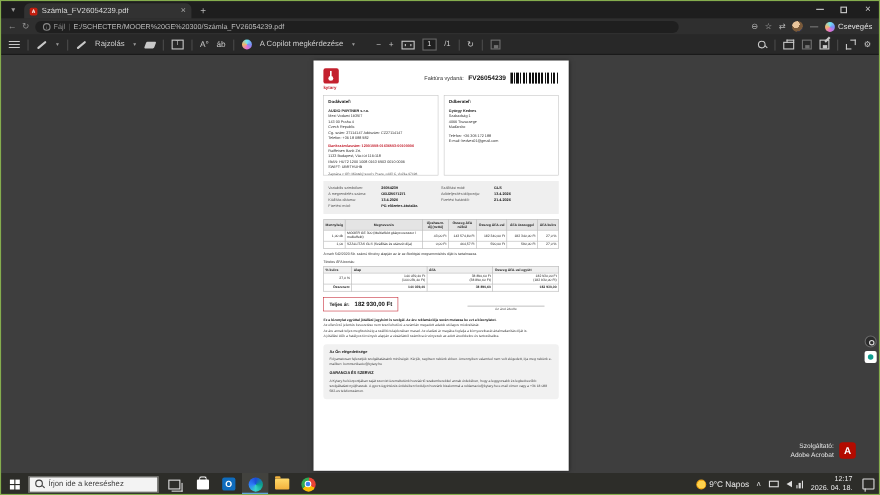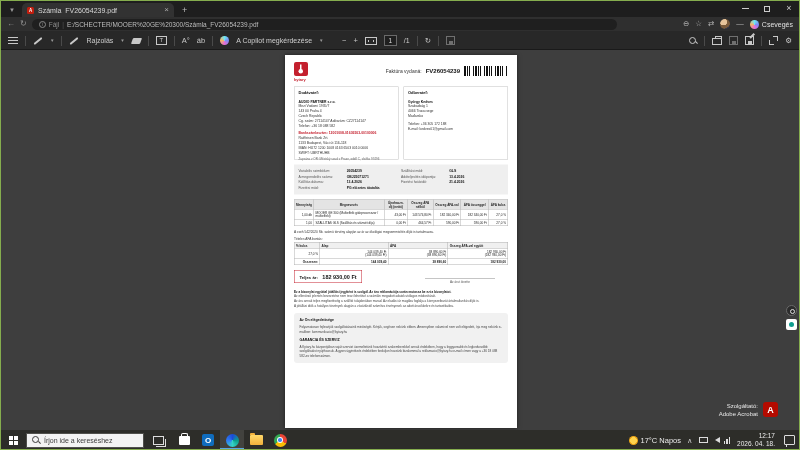--- a/index.html
+++ b/index.html
@@ -462,21 +462,21 @@
       <div class="app">
           <span class="ic-folder"></span>
         </div>
       <div class="app">
           <span class="ic-chrome"></span>
         </div>
     </div>
     <div class="tb-right">
       <div class="weather">
         <span class="sun"></span>
-        <span>17°C Napos</span>
+        <span>9°C Napos</span>
       </div>
       <span class="chev">ʌ</span>
       <div class="tray">
         <span class="tr-disp"></span>
         <span class="tr-spk"></span>
         <span class="tr-net">
             <i></i>
             <i></i>
             <i></i>
           </span>

